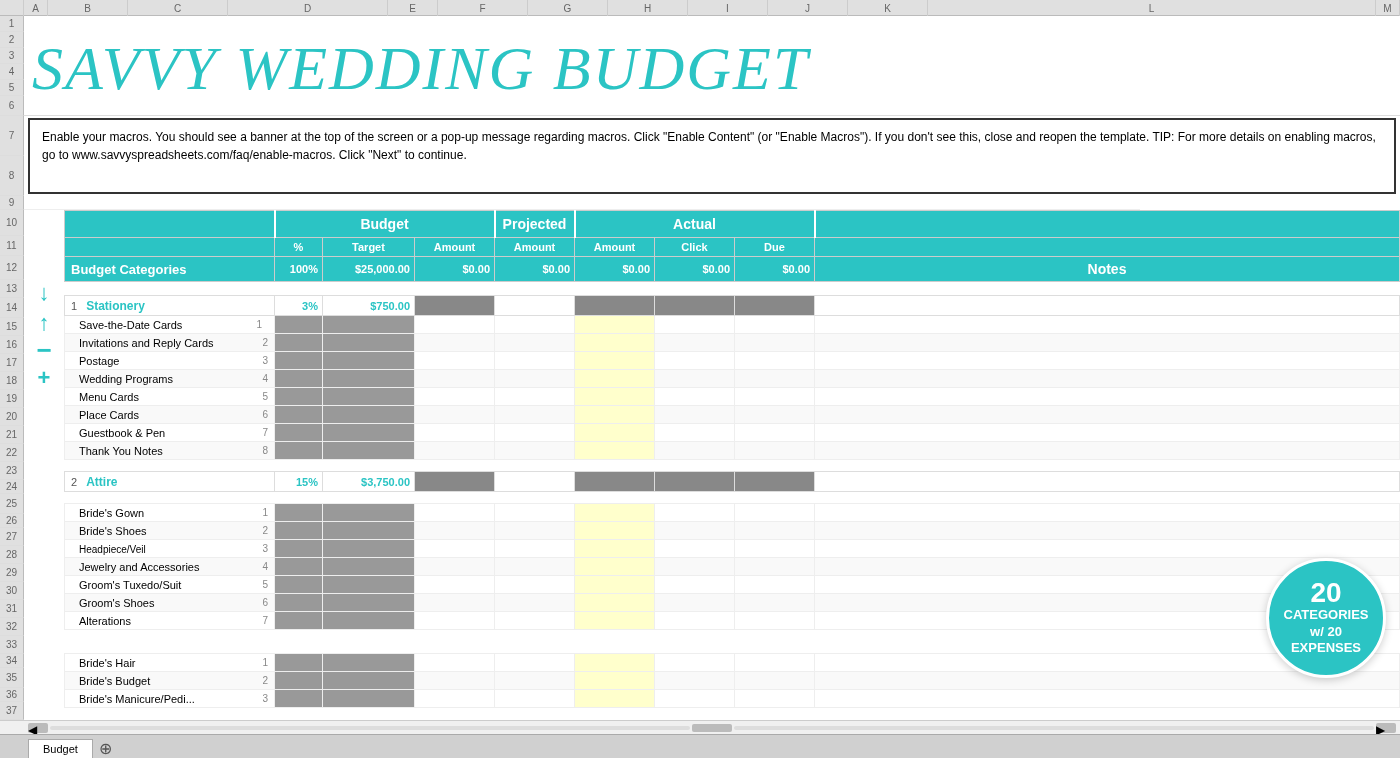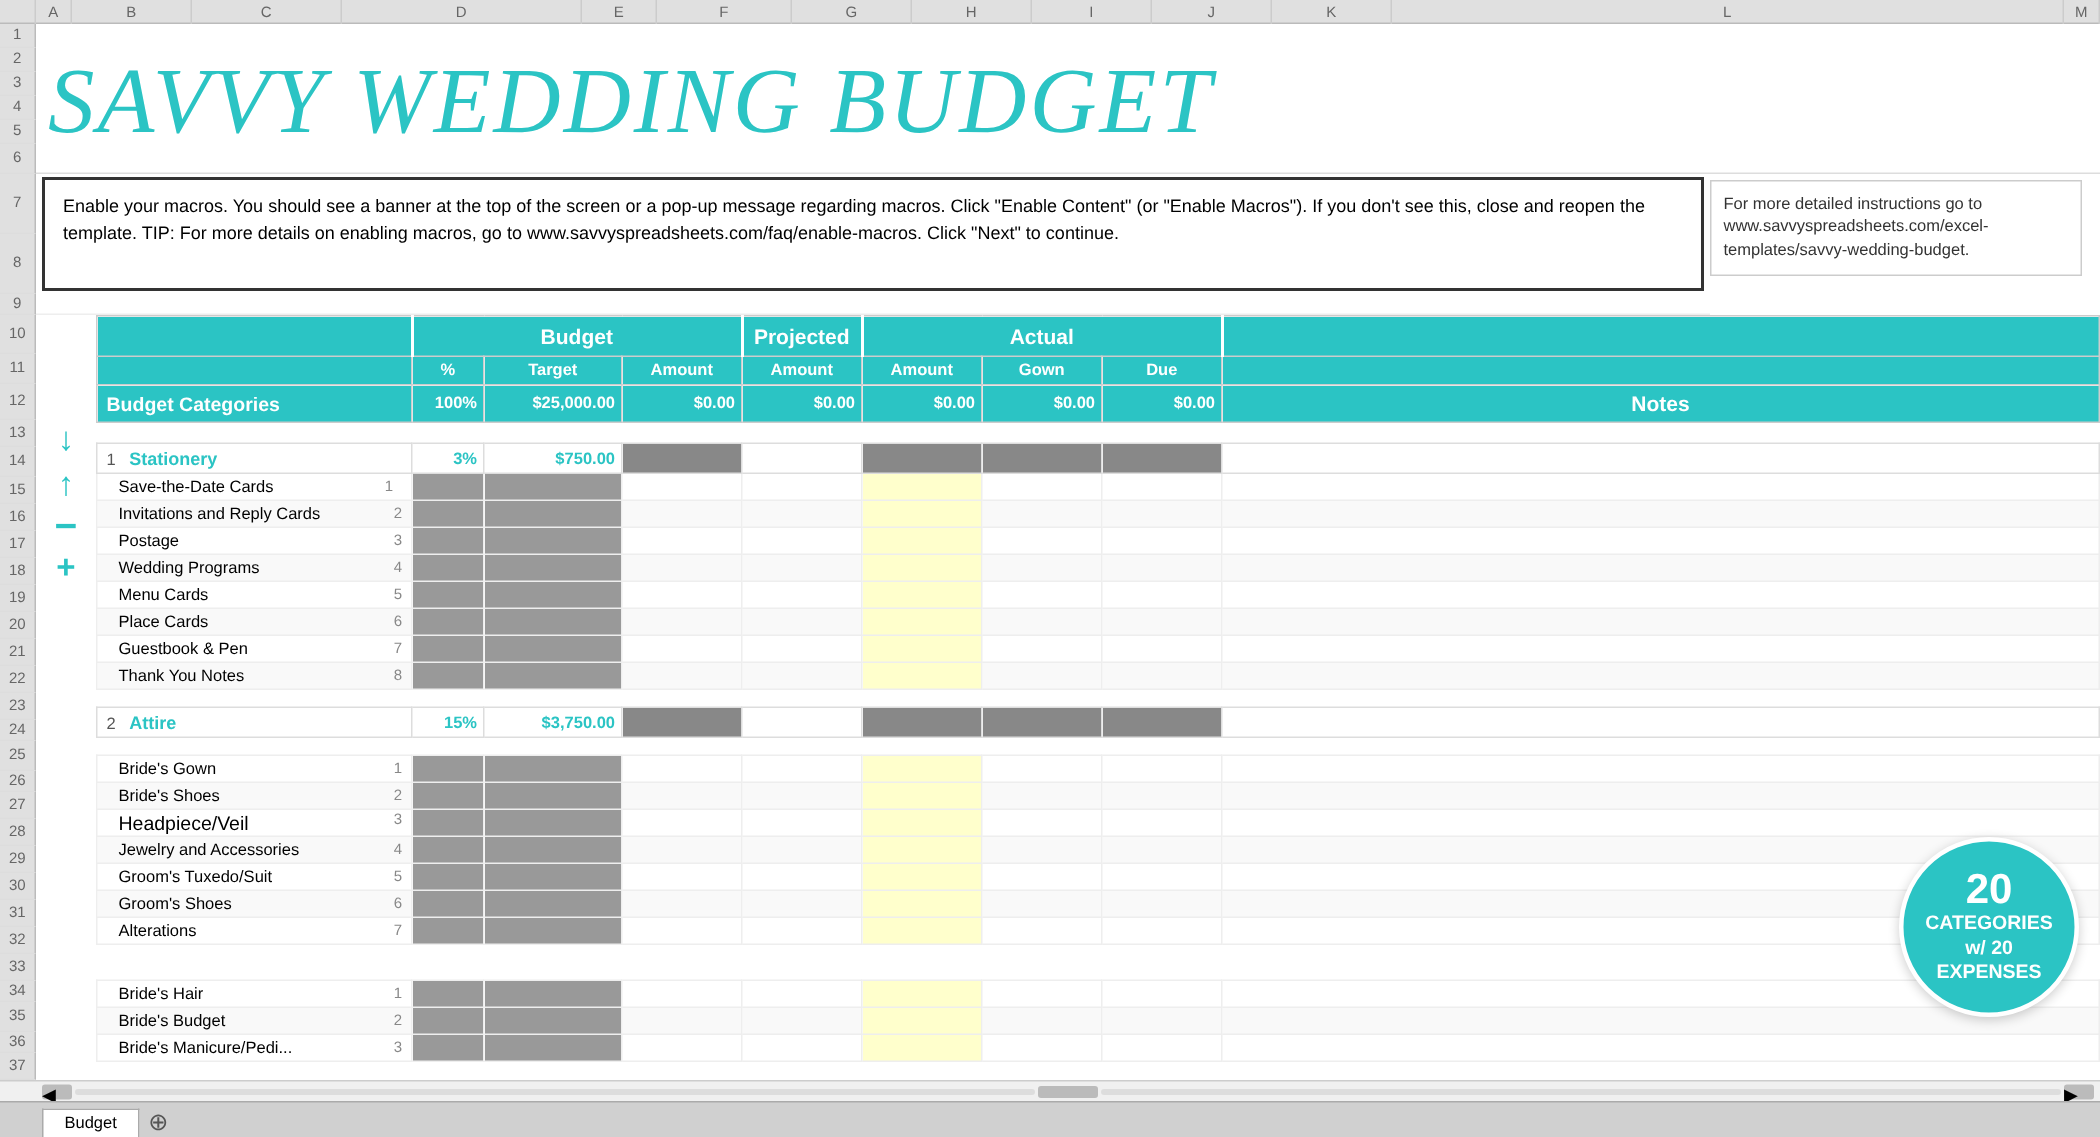--- a/index.html
+++ b/index.html
@@ -164,23 +164,20 @@
 
   </div>
 
   <div style="display:flex; height:80px;">
     <div style="display:flex; flex-direction:column; width:24px; flex-shrink:0;">
       <div class="row-gutter" style="height:40px;">7</div>
       <div class="row-gutter" style="height:40px;">8</div>
     </div>
     <div style="flex:1; border: 2px solid #333; margin: 2px 4px 2px 4px; padding: 8px 12px; background:#fff; font-size:12px; line-height:1.5;">
       <div>Enable your macros.  You should see a banner at the top of the screen or a pop-up message regarding macros.  Click "Enable Content" (or "Enable Macros").  If you don't see this, close and reopen the template.  TIP:  For more details on enabling macros, go to www.savvyspreadsheets.com/faq/enable-macros.  Click "Next" to continue.</div>
-    </div>
-    <div style="width:260px; flex-shrink:0; padding: 4px 12px 0 0;">
-      <div style="border:1px solid #ccc; padding:8px; font-size:11px; color:#333; line-height:1.4;">For more detailed instructions go to www.savvyspreadsheets.com/excel-templates/savvy-wedding-budget.</div>
     </div>
   </div>
 
   <div style="display:flex; height:14px;">
     <div class="row-gutter">9</div>
     <div style="flex:1; border-bottom:1px solid #eee;"></div>
     <div style="width:260px;"></div>
   </div>
 
   <div style="display:flex; position:relative;">
@@ -248,21 +245,21 @@
             <th colspan="3" style="background:#2bc4c4; color:#fff; text-align:center; font-size:14px; font-weight:bold; border-left:2px solid #fff;">Actual</th>
             <th style="background:#2bc4c4; color:#fff; text-align:center; font-size:14px; font-weight:bold; border-left:2px solid #fff;"></th>
           </tr>
           <tr class="hdr-row-sub">
             <th style="background:#2bc4c4; color:#fff; text-align:center; font-size:11px; padding:3px;"></th>
             <th style="background:#2bc4c4; color:#fff; text-align:center; font-size:11px; border-left:1px solid rgba(255,255,255,0.4);">%</th>
             <th style="background:#2bc4c4; color:#fff; text-align:center; font-size:11px;">Target</th>
             <th style="background:#2bc4c4; color:#fff; text-align:center; font-size:11px; border-left:1px solid rgba(255,255,255,0.4);">Amount</th>
             <th style="background:#2bc4c4; color:#fff; text-align:center; font-size:11px; border-left:1px solid rgba(255,255,255,0.4);">Amount</th>
             <th style="background:#2bc4c4; color:#fff; text-align:center; font-size:11px; border-left:1px solid rgba(255,255,255,0.4);">Amount</th>
-            <th style="background:#2bc4c4; color:#fff; text-align:center; font-size:11px;">Gown</th>
+            <th style="background:#2bc4c4; color:#fff; text-align:center; font-size:11px;">Click</th>
             <th style="background:#2bc4c4; color:#fff; text-align:center; font-size:11px;">Due</th>
             <th style="background:#2bc4c4; color:#fff; text-align:center; font-size:11px; border-left:1px solid rgba(255,255,255,0.4);"></th>
           </tr>
           <tr>
             <td style="background:#2bc4c4; color:#fff; font-weight:bold; font-size:13px; padding:4px 6px; text-align:left;">Budget Categories</td>
             <td style="background:#2bc4c4; color:#fff; font-weight:bold; text-align:right; padding:4px;">100%</td>
             <td style="background:#2bc4c4; color:#fff; font-weight:bold; text-align:right; padding:4px;">$25,000.00</td>
             <td style="background:#2bc4c4; color:#fff; font-weight:bold; text-align:right; padding:4px;">$0.00</td>
             <td style="background:#2bc4c4; color:#fff; font-weight:bold; text-align:right; padding:4px;">$0.00</td>
             <td style="background:#2bc4c4; color:#fff; font-weight:bold; text-align:right; padding:4px;">$0.00</td>
@@ -452,21 +449,21 @@
             <td style="border:1px solid #eee; background:#f9f9f9;"></td>
             <td style="border:1px solid #eee; background:#f9f9f9;"></td>
             <td style="border:1px solid #eee; background:#ffffcc;"></td>
             <td style="border:1px solid #eee; background:#f9f9f9;"></td>
             <td style="border:1px solid #eee; background:#f9f9f9;"></td>
             <td style="border:1px solid #eee; background:#f9f9f9;"></td>
           </tr>
           <tr style="height:18px; background:#fff;">
             <td style="border:1px solid #eee; padding:1px 4px;">
               <span style="color:#888; font-size:10px; float:right; padding-right:2px;">3</span>
-              <span style="padding-left:10px; font-size:13px;">Headpiece/Veil</span>
+              <span style="padding-left:10px; font-size:10px;">Headpiece/Veil</span>
             </td>
             <td style="border:1px solid #eee; background:#999;"></td>
             <td style="border:1px solid #eee; background:#999;"></td>
             <td style="border:1px solid #eee;"></td>
             <td style="border:1px solid #eee;"></td>
             <td style="border:1px solid #eee; background:#ffffcc;"></td>
             <td style="border:1px solid #eee;"></td>
             <td style="border:1px solid #eee;"></td>
             <td style="border:1px solid #eee;"></td>
           </tr>

